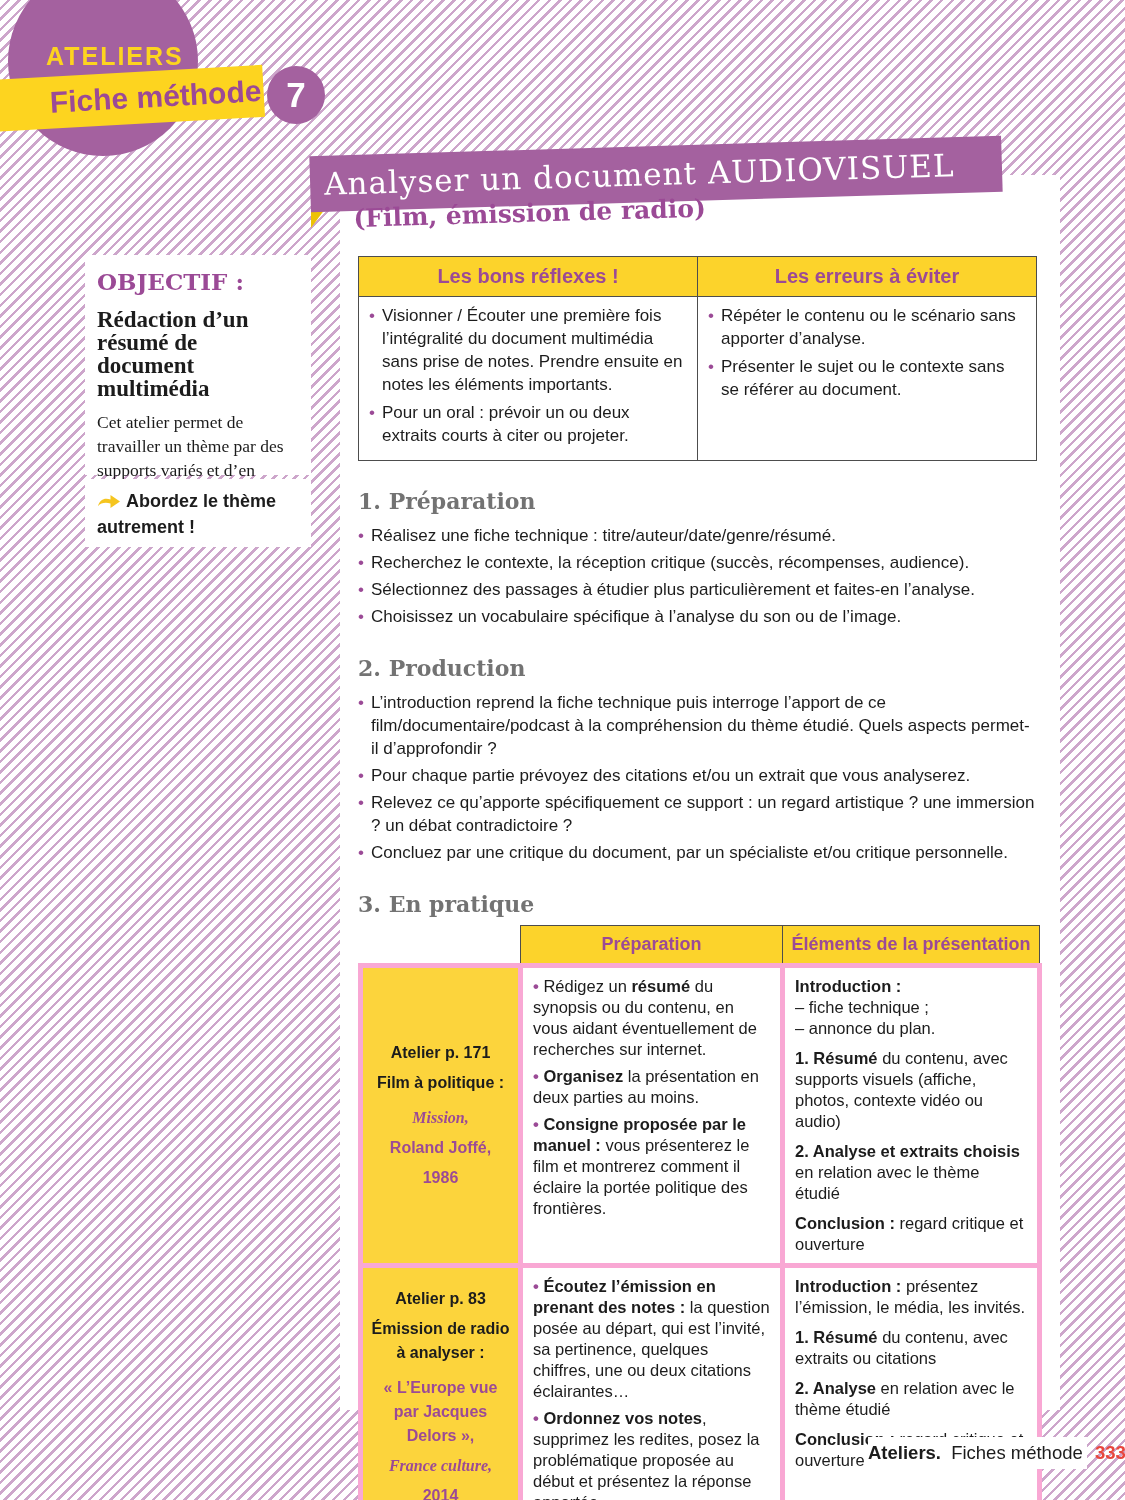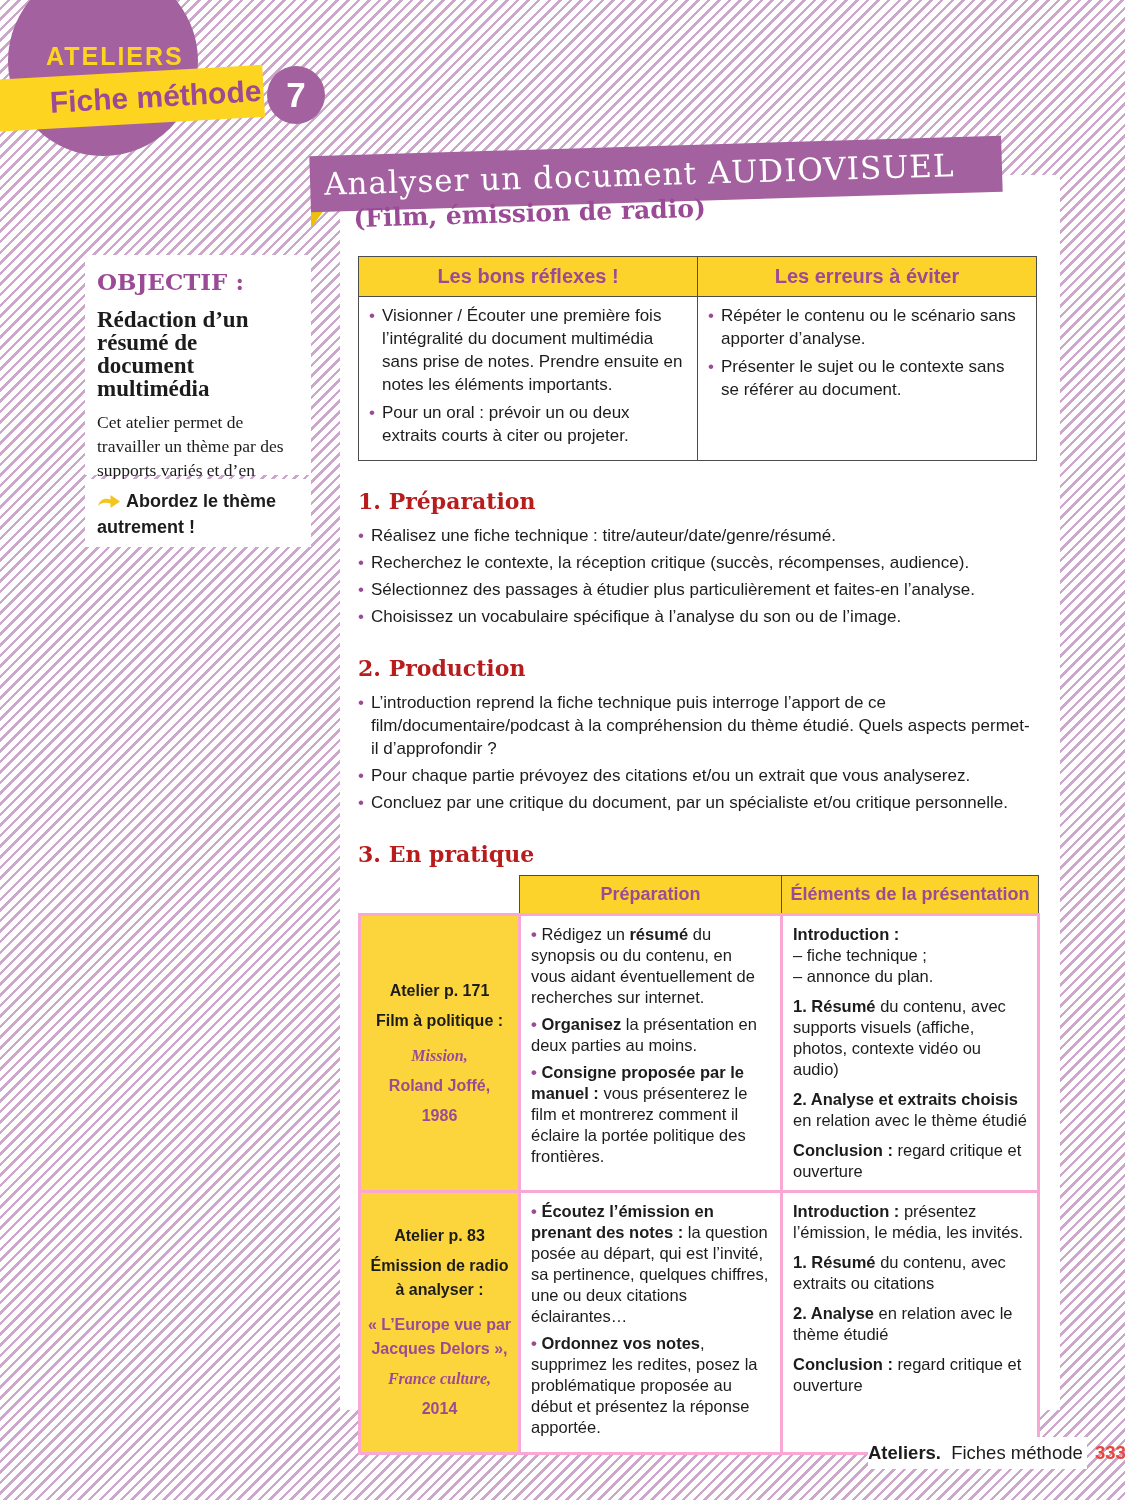--- a/index.html
+++ b/index.html
@@ -44,32 +44,32 @@
   .reflex-table th{background:#fcd32b;border:1px solid #4d4d4d;color:#9b4a96;font-weight:700;
     font-size:20px;height:37px;text-align:center;}
   .reflex-table td{border:1px solid #4d4d4d;background:#ffffff;vertical-align:top;
     padding:7px 12px 8px 10px;font-size:17px;line-height:23px;height:132px;}
 
   .bullets .rline{margin-bottom:5px;}
   .hang .rline{position:relative;padding-left:13px;}
   .hang .rline::before{content:"•";position:absolute;left:0;color:#9b4a96;}
   .inline .rline::before{content:"• ";color:#9b4a96;font-weight:700;}
 
-  h2{font-family:"DejaVu Serif", serif;color:#b91c1c;font-size:22px;font-weight:700;
+  h2{font-family:"DejaVu Serif", serif;color:#737373;font-size:22px;font-weight:700;
     margin:27px 0 10px 0;}
   h2.tight-after{margin-bottom:8px;}
   .main-list{font-size:17px;line-height:23px;}
   .main-list .rline{margin-bottom:4px;}
 
   .pratique-table{width:679px;table-layout:fixed;margin-top:4px;}
   .pratique-table col.c1{width:160px;} .pratique-table col.c2{width:262px;} .pratique-table col.c3{width:257px;}
   .pratique-table th{background:#fcd32b;border:1px solid #4d4d4d;color:#9b4a96;font-weight:700;
     font-size:18px;height:37px;text-align:center;padding:0 4px;}
   .pratique-table th.empty{background:transparent;border:none;}
-  .pratique-table td{border:3px solid #f9a8d4;background:#ffffff;vertical-align:top;
+  .pratique-table td{border:5px solid #f9a8d4;background:#ffffff;vertical-align:top;
     padding:8px 10px;font-size:16.5px;line-height:21px;}
   .pratique-table tr.row1{height:229px;} .pratique-table tr.row2{height:196px;}
   td.label-cell{background:#fcd43c;vertical-align:middle;text-align:center;padding:6px;}
   .cell-label{font-size:16px;font-weight:700;line-height:24px;}
   .cell-label .rline{margin-top:6px;}
   .cell-label .rline:first-child{margin-top:0;}
   .cell-label .rline:nth-child(3){margin-top:11px;}
   .cellbullets .rline{margin-bottom:6px;}
   .paras .rline{margin-top:9px;}
   .paras .rline:first-child{margin-top:0;}
@@ -137,20 +137,21 @@
         <div class="rline">Réalisez une fiche technique : titre/auteur/date/genre/résumé.</div>
         <div class="rline">Recherchez le contexte, la réception critique (succès, récompenses, audience).</div>
         <div class="rline">Sélectionnez des passages à étudier plus particulièrement et faites-en l’analyse.</div>
         <div class="rline">Choisissez un vocabulaire spécifique à l’analyse du son ou de l’image.</div>
       </div>
 
     <h2>2. Production</h2>
     <div class="bullets hang main-list">
         <div class="rline">L’introduction reprend la fiche technique puis interroge l’apport de ce film/documentaire/podcast à la compréhension du thème étudié. Quels aspects permet-il d’approfondir ?</div>
         <div class="rline">Pour chaque partie prévoyez des citations et/ou un extrait que vous analyserez.</div>
+        <div class="rline">Relevez ce qu’apporte spécifiquement ce support : un regard artistique ? une immersion ? un débat contradictoire ?</div>
         <div class="rline">Concluez par une critique du document, par un spécialiste et/ou critique personnelle.</div>
       </div>
 
     <h2 class="tight-after">3. En pratique</h2>
 
     <table class="pratique-table">
       <colgroup>
           <col class="c1">
           <col class="c2">
           <col class="c3">

